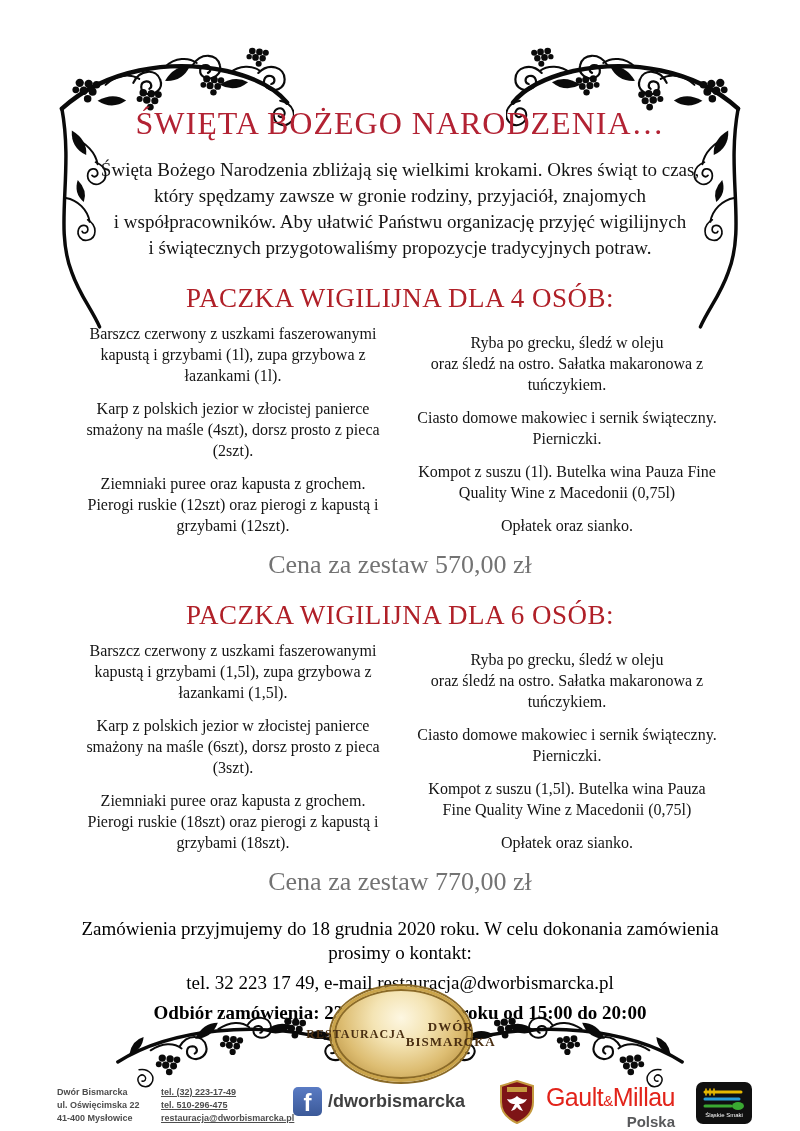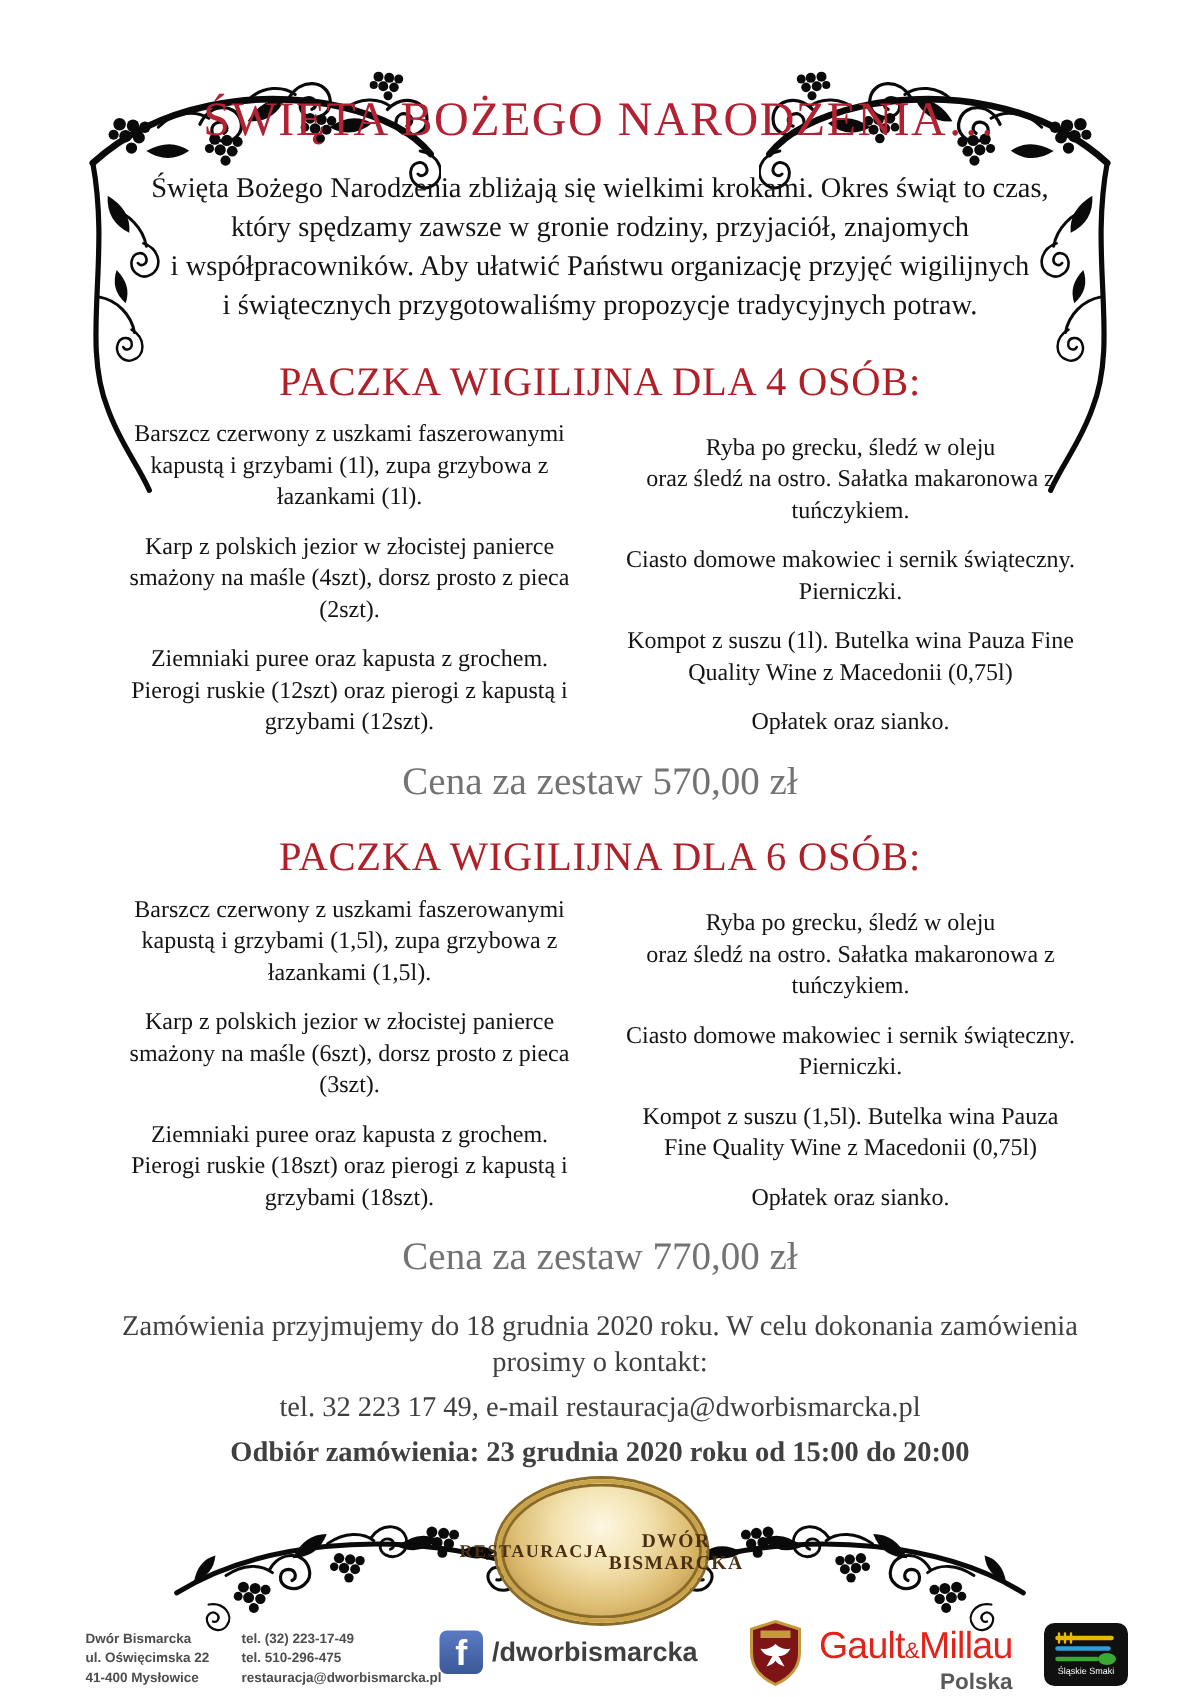--- a/index.html
+++ b/index.html
@@ -9,42 +9,42 @@
     background:#ffffff; overflow:hidden;
     font-family:"Liberation Serif", serif; color:#111;
   }
   
   .orn { position:absolute; pointer-events:none; }
   .orn-tl { left:46px; top:38px; width:248px; height:300px; }
   .orn-tr { right:46px; top:38px; width:248px; height:300px; transform:scaleX(-1); }
   .sprig-l { left:112px; top:1000px; width:232px; height:92px; }
   .sprig-r { left:456px; top:1000px; width:232px; height:92px; transform:scaleX(-1); }
   
-  .content { position:relative; padding-top:59px; text-align:center; }
+  .content { position:relative; padding-top:103px; text-align:center; }
   .title {
     font-size:32px; line-height:40px; font-weight:normal;
     color:#b22233; letter-spacing:1px;
   }
   .intro {
     margin:14px auto 0; width:660px;
     font-size:19px; line-height:26px; color:#141414; white-space:pre-line;
   }
   .section-heading {
     margin-top:20px; font-size:27px; line-height:34px; font-weight:normal;
     color:#b02028; letter-spacing:0.5px;
   }
   .cols { margin-top:8px; display:flex; justify-content:center; gap:8px;align-items:flex-end; }
   .col { width:326px; }
   .item {
     font-size:16px; line-height:21px; margin-bottom:12px;
     color:#141414; white-space:pre-line; text-align:center;
   }
   .price { font-size:26px; line-height:34px; color:#737373; }
   .sec2 .section-heading { margin-top:16px; }
-  .ordering { margin-top:18px; color:#404040; }
+  .ordering { margin-top:18px; color:#000000; }
   .ordering .ord-line { font-size:19px; line-height:24px; white-space:pre-line; }
   .ordering .ord-line + .ord-line { margin-top:6px; }
   .ordering .ord-bold { font-weight:bold; }
   
   .gold-logo {
     position:absolute; left:331px; top:986px; width:140px; height:96px;
     border-radius:50%;
     background:radial-gradient(ellipse at 50% 32%, #fdf7e2 0%, #f4e4b4 30%, #ddbd72 62%, #a97f2d 100%);
     border:3px solid #caa44b;
     box-shadow:0 0 0 2px #8a6a28, inset 0 0 0 2px #8a6a28;
@@ -52,21 +52,21 @@
     text-align:center;
   }
   .gold-logo .gl-line1 { font-size:12px; font-weight:bold; color:#4a2f12; letter-spacing:1px; line-height:14px; }
   .gold-logo .gl-line2 { font-size:13px; font-weight:bold; color:#4a2f12; letter-spacing:1px; line-height:15px; }
   .gold-logo svg { margin-top:3px; }
   .foot-row { position:absolute; left:0; top:1084px; width:800px; height:47px;
     font-family:"Liberation Sans", sans-serif; }
   .addr { position:absolute; left:57px; top:2px; font-size:9px; font-weight:bold;
     color:#4d4d4d; line-height:13px; text-align:left; }
   .tels { position:absolute; left:161px; top:2px; font-size:9px; font-weight:bold;
-    color:#4d4d4d; line-height:13px; text-align:left; }
+    color:#4d4d4d; line-height:13px; text-align:left;text-decoration:underline; }
   .fb { position:absolute; left:293px; top:3px; display:flex; align-items:center; }
   .fb-icon {
     width:29px; height:29px; border-radius:5px;
     background:linear-gradient(180deg,#5a7bc4 0%,#3b5998 100%);
     color:#fff; font-weight:bold; font-size:24px;
     display:flex; align-items:flex-end; justify-content:center;
     overflow:hidden; line-height:26px;
   }
   .fb-handle { margin-left:6px; font-size:18px; font-weight:bold; color:#3f3f3f;text-align:right; }
   .shield { position:absolute; left:500px; top:-4px; }

